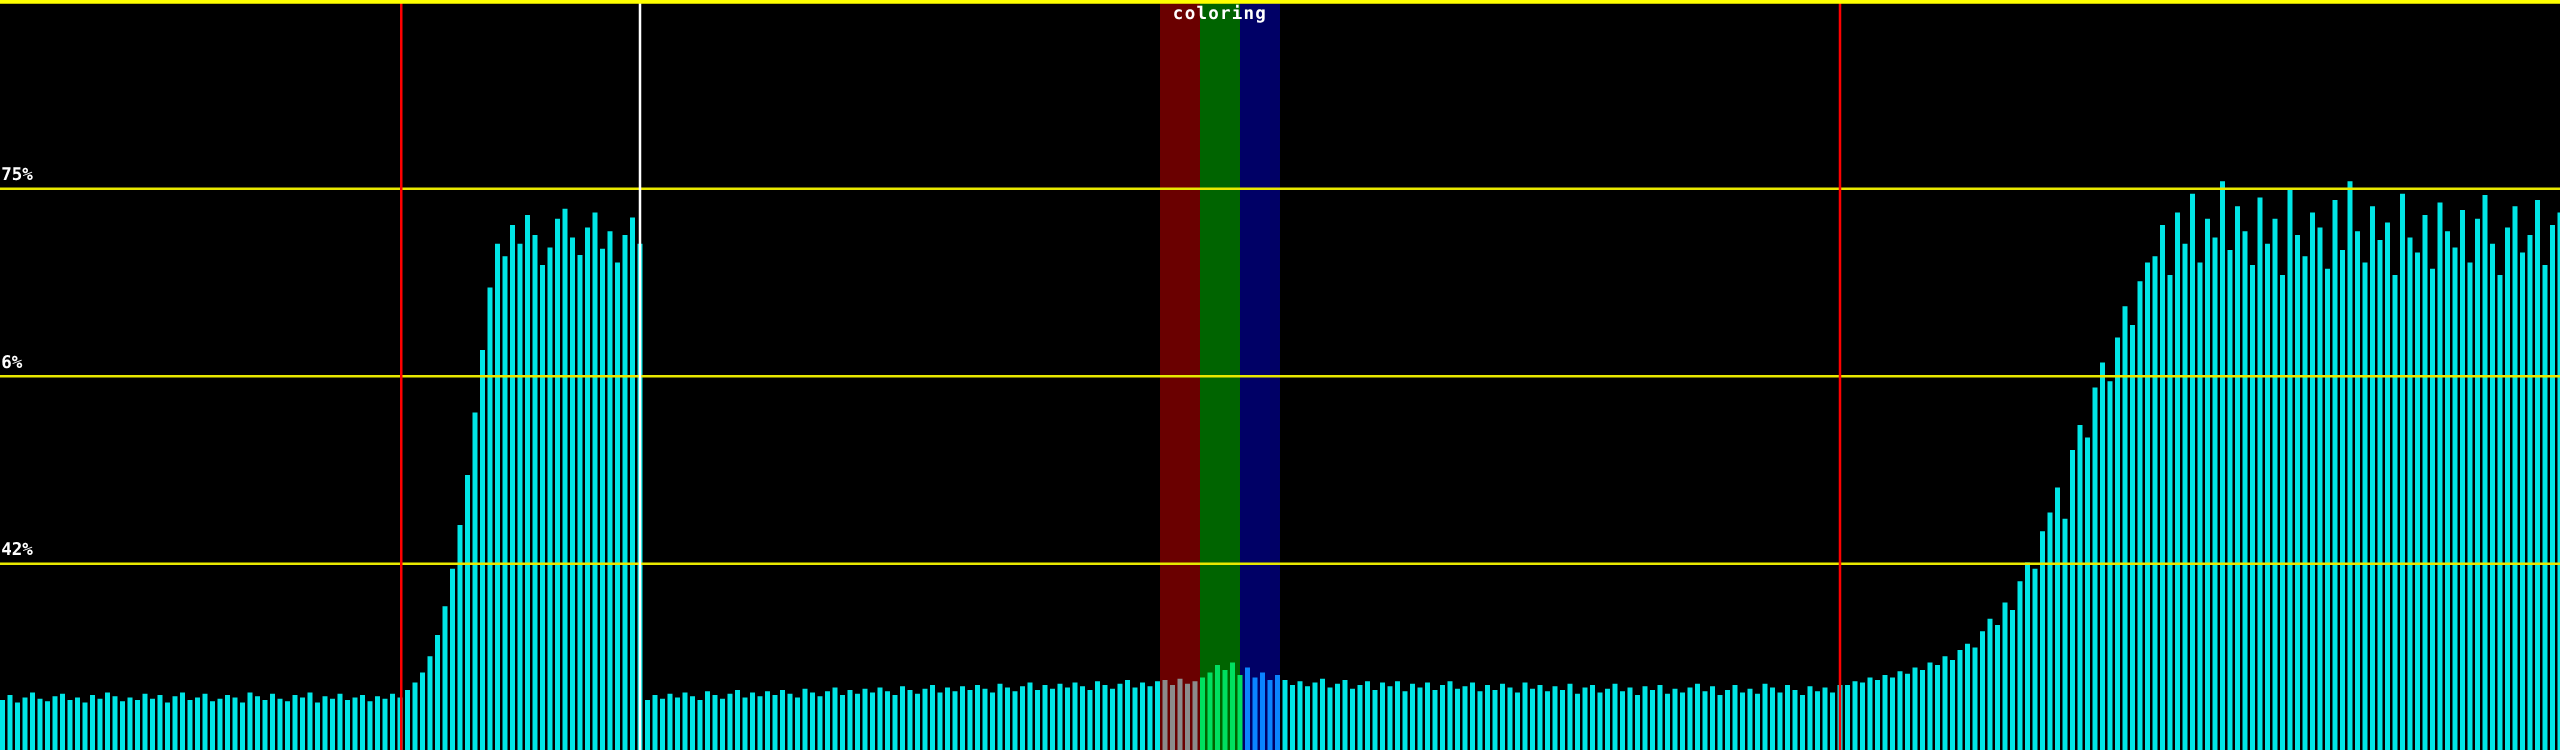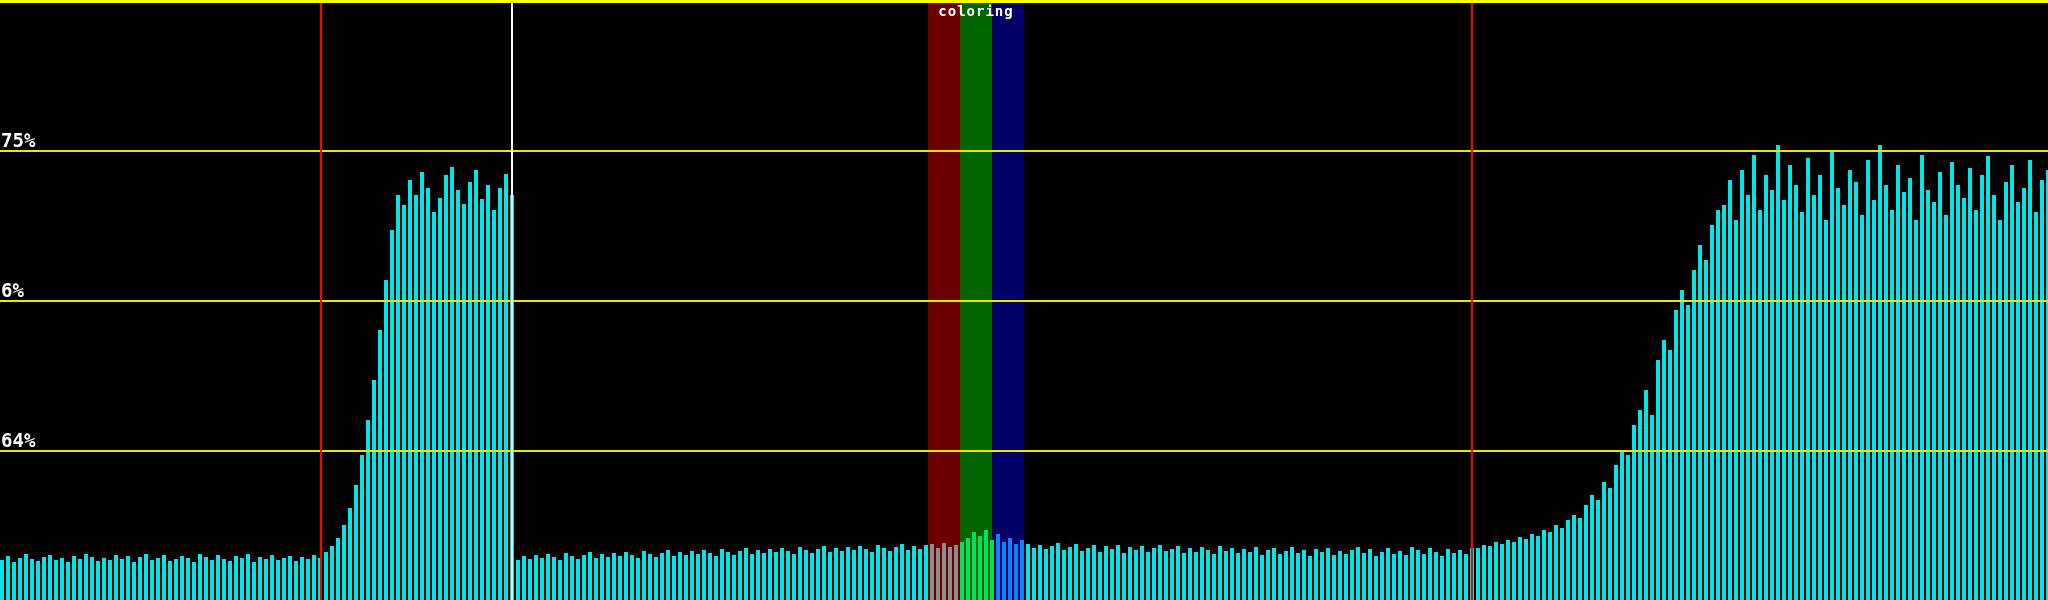--- a/index.html
+++ b/index.html
@@ -7,35 +7,35 @@
     position:relative;width:2048px;height:600px;background:#000;
     overflow:hidden;font-family:"DejaVu Sans Mono",monospace;
   }
   .band{position:absolute;top:0;bottom:0;z-index:1;}
   .bar{position:absolute;bottom:0;z-index:2;}
   .gridline{position:absolute;left:0;width:100%;height:2px;z-index:3;}
   .vline{position:absolute;top:2px;bottom:0;width:2px;z-index:3;}
   .topborder{position:absolute;top:0;left:0;width:100%;height:3px;z-index:4;}
   .pct-label{
     position:absolute;left:1px;z-index:5;color:#fff;font-weight:bold;
-    font-size:19px;line-height:15px;letter-spacing:0px;
+    font-size:14px;line-height:15px;letter-spacing:0px;
   }
   .pct-label.p75{top:133px;} .pct-label.p50{top:283px;} .pct-label.p25{top:433px;}
   .coloring-label{
     position:absolute;top:3px;left:928px;width:96px;text-align:center;z-index:5;
     color:#fff;font-weight:bold;font-size:14px;line-height:16px;letter-spacing:1px;
   }
 </style>
 </head>
 <body>
 
 <div id="stage">
   <span class="pct-label p75">75%</span>
   <span class="pct-label p50">6%</span>
-  <span class="pct-label p25">64%</span>
+  <span class="pct-label p25">42%</span>
   <span class="coloring-label">coloring</span>
 <div class="band" style="left: 928px; width: 32px; background: rgb(106, 0, 0);"></div>
     <div class="band" style="left: 960px; width: 32px; background: rgb(0, 100, 0);"></div>
     <div class="band" style="left: 992px; width: 32px; background: rgb(0, 0, 102);"></div>
     <div class="bar" style="left: 0px; width: 4px; height: 40px; background: rgb(0, 230, 230);"></div>
     <div class="bar" style="left: 6px; width: 4px; height: 44px; background: rgb(0, 230, 230);"></div>
     <div class="bar" style="left: 12px; width: 4px; height: 38px; background: rgb(0, 230, 230);"></div>
     <div class="bar" style="left: 18px; width: 4px; height: 42px; background: rgb(0, 230, 230);"></div>
     <div class="bar" style="left: 24px; width: 4px; height: 46px; background: rgb(0, 230, 230);"></div>
     <div class="bar" style="left: 30px; width: 4px; height: 41px; background: rgb(0, 230, 230);"></div>

